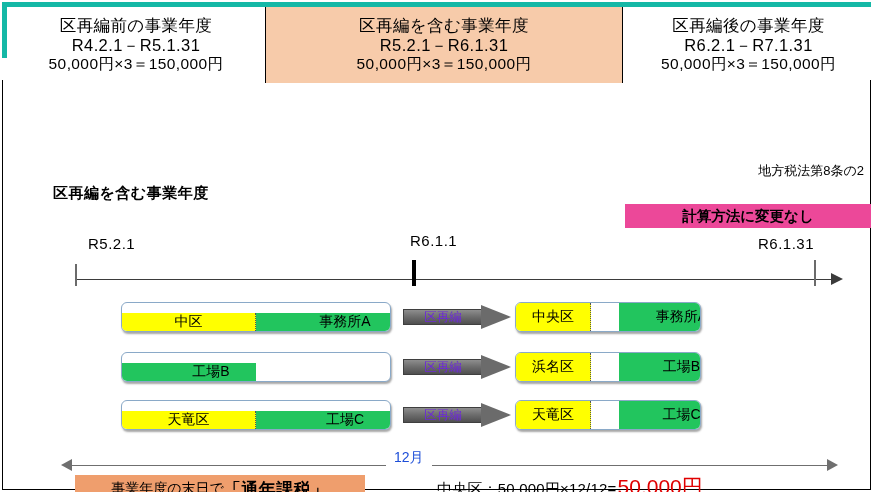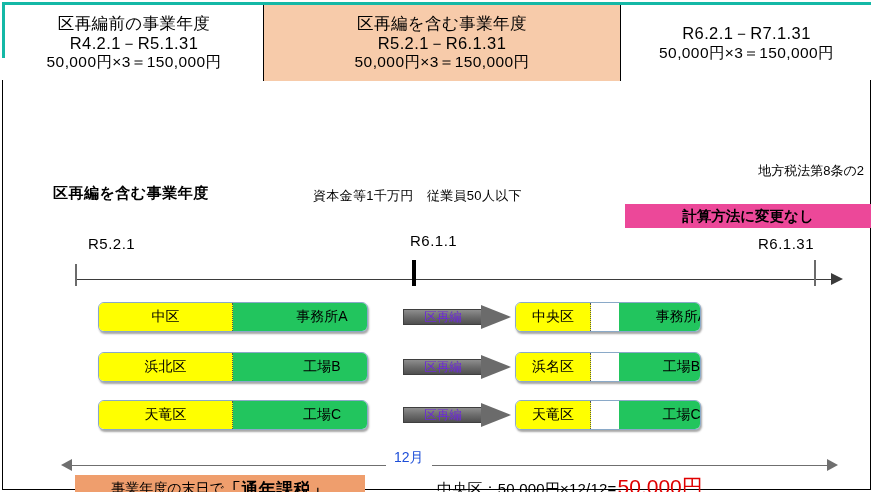--- a/index.html
+++ b/index.html
@@ -4,21 +4,21 @@
 <style>
   html,body{margin:0;padding:0;background:#ffffff;}
   body{font-family:"Liberation Sans","DejaVu Sans",sans-serif;}
   #canvas{
     position:relative;width:873px;height:492px;background:#ffffff;
     box-sizing:border-box;overflow:hidden;
   }
 
   
   .frame{position:absolute;box-sizing:border-box;border:1px solid #000;}
-  #header-band{left:2px;top:2px;width:869px;height:56px;border:3px solid #14b8a6;}
+  #header-band{left:2px;top:2px;width:869px;height:56px;border:5px solid #14b8a6;}
   #body-band{left:2px;top:80px;width:869px;height:410px;border:1px solid #000;border-top:none;}
 
   
   .hcol{
     position:absolute;top:0;height:76px;box-sizing:border-box;
     display:flex;flex-direction:column;align-items:center;justify-content:center;
     color:#000;
   }
   #hcol-0{left:0;width:258px;background:#ffffff;}
   #hcol-1{left:258px;width:358px;background:#f7cbaa;border-left:1px solid #000;border-right:1px solid #000;}
@@ -80,21 +80,21 @@
     display:flex;align-items:stretch;overflow:hidden;
     box-shadow:1px 2px 2px rgba(0,0,0,.35);
   }
   .pill .half{
     display:flex;align-items:center;justify-content:center;
     font-size:14px;color:#000;white-space:nowrap;box-sizing:border-box;
   }
   .pill .half.ward{background:#ffff00;border-right:1px dotted #555;}
   .pill .half.site{background:#22c55e;padding-left:44px;}
 
-  .pill-left{left:95px;width:270px;}
+  .pill-left{left:118px;width:270px;align-items:flex-end;}
   .pill-left .half.ward{width:50%;}
   .pill-left .half.site{width:50%;}
   .pill-right{left:512px;width:186px;gap:28px;}
   .pill-right .half.ward{width:56%;}
   .pill-right .half.site{width:44%;}
 
   
   .blockarrow{position:absolute;left:400px;top:3px;width:110px;height:24px;}
   .blockarrow .shaft{
     position:absolute;left:0;top:4px;width:80px;height:16px;
@@ -168,32 +168,32 @@
       <div class="hline l3">50,000円×3＝150,000円</div>
     </div>
 
     <div class="hcol" id="hcol-1">
       <div class="hline l1">区再編を含む事業年度</div>
       <div class="hline l2">R5.2.1－R6.1.31</div>
       <div class="hline l3">50,000円×3＝150,000円</div>
     </div>
 
     <div class="hcol" id="hcol-2">
+      <div class="hline l1">区再編後の事業年度</div>
       <div class="hline l2">R6.2.1－R7.1.31</div>
       <div class="hline l3">50,000円×3＝150,000円</div>
     </div>
 
   </div>
 
   <div id="body-band" class="frame">
 
     <div id="law-note">地方税法第8条の2</div>
 
     <div id="sub-title">区再編を含む事業年度</div>
-    <div id="sub-cond">資本金等1千万円　従業員50人以下</div>
 
     <div id="nochange">計算方法に変更なし</div>
 
     <div id="tl-axis"></div>
     <div id="tl-arrowhead"></div>
     <div class="tick" id="tick-start"></div>
     <div class="tick" id="tick-mid"></div>
     <div class="tick" id="tick-end"></div>
     <div class="tl-label" id="lbl-start">R5.2.1</div>
     <div class="tl-label" id="lbl-mid">R6.1.1</div>
@@ -211,21 +211,20 @@
         <div class="alabel">区再編</div>
       </div>
       <div class="pill pill-right">
         <div class="half ward">中央区</div>
         <div class="half site">事務所A</div>
       </div>
     </div>
 
     <div class="row" id="row-1">
       <div class="pill pill-left">
-        <div class="half ward">浜北区</div>
         <div class="half site">工場B</div>
       </div>
       <div class="blockarrow">
         <div class="head-edge"></div>
         <div class="shaft"></div>
         <div class="head"></div>
         <div class="alabel">区再編</div>
       </div>
       <div class="pill pill-right">
         <div class="half ward">浜名区</div>

